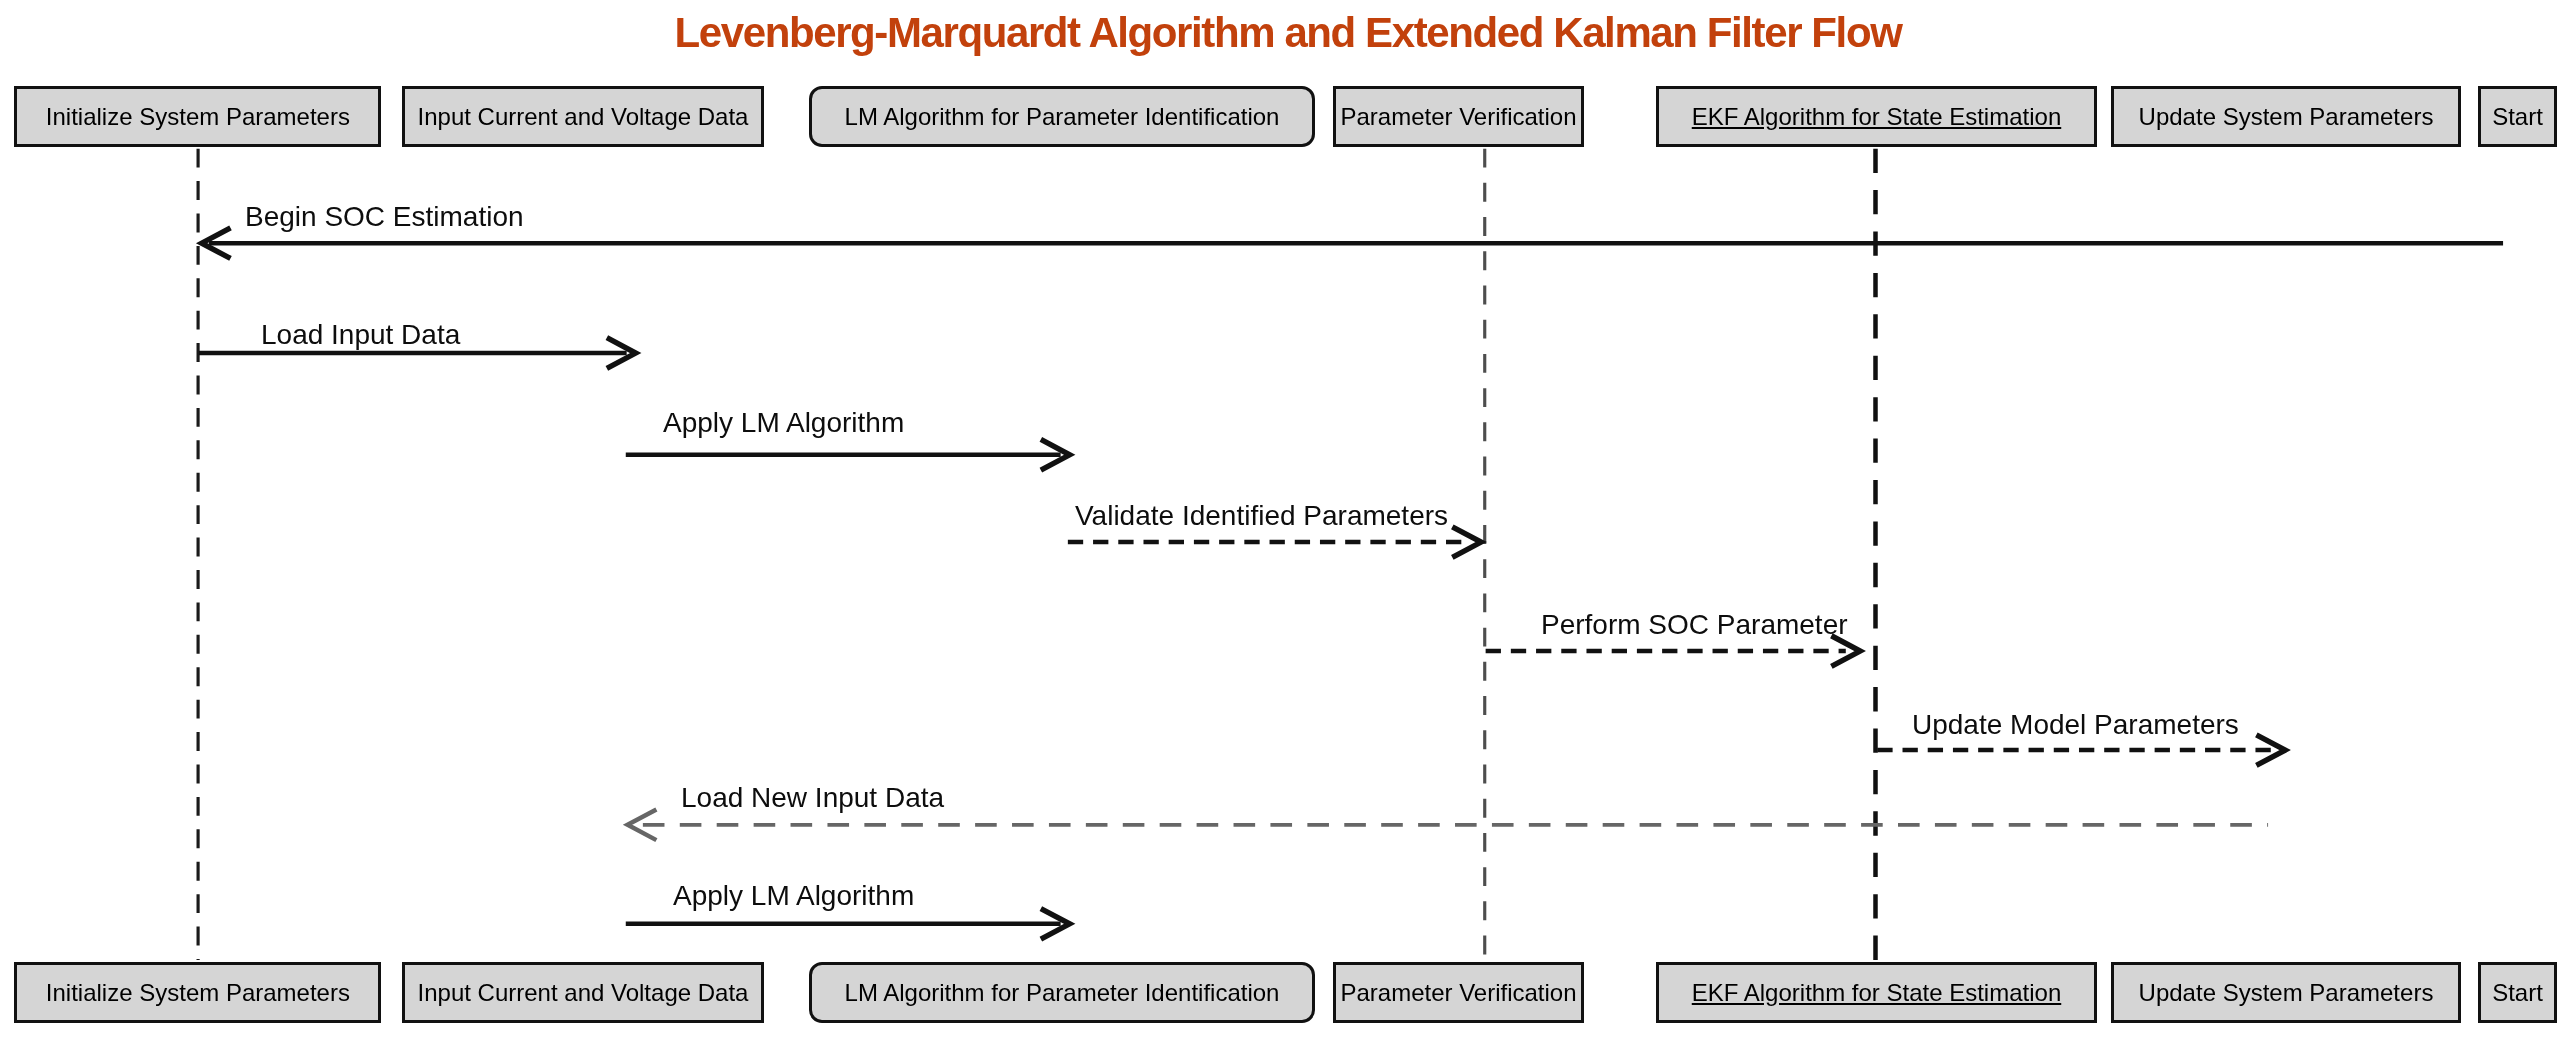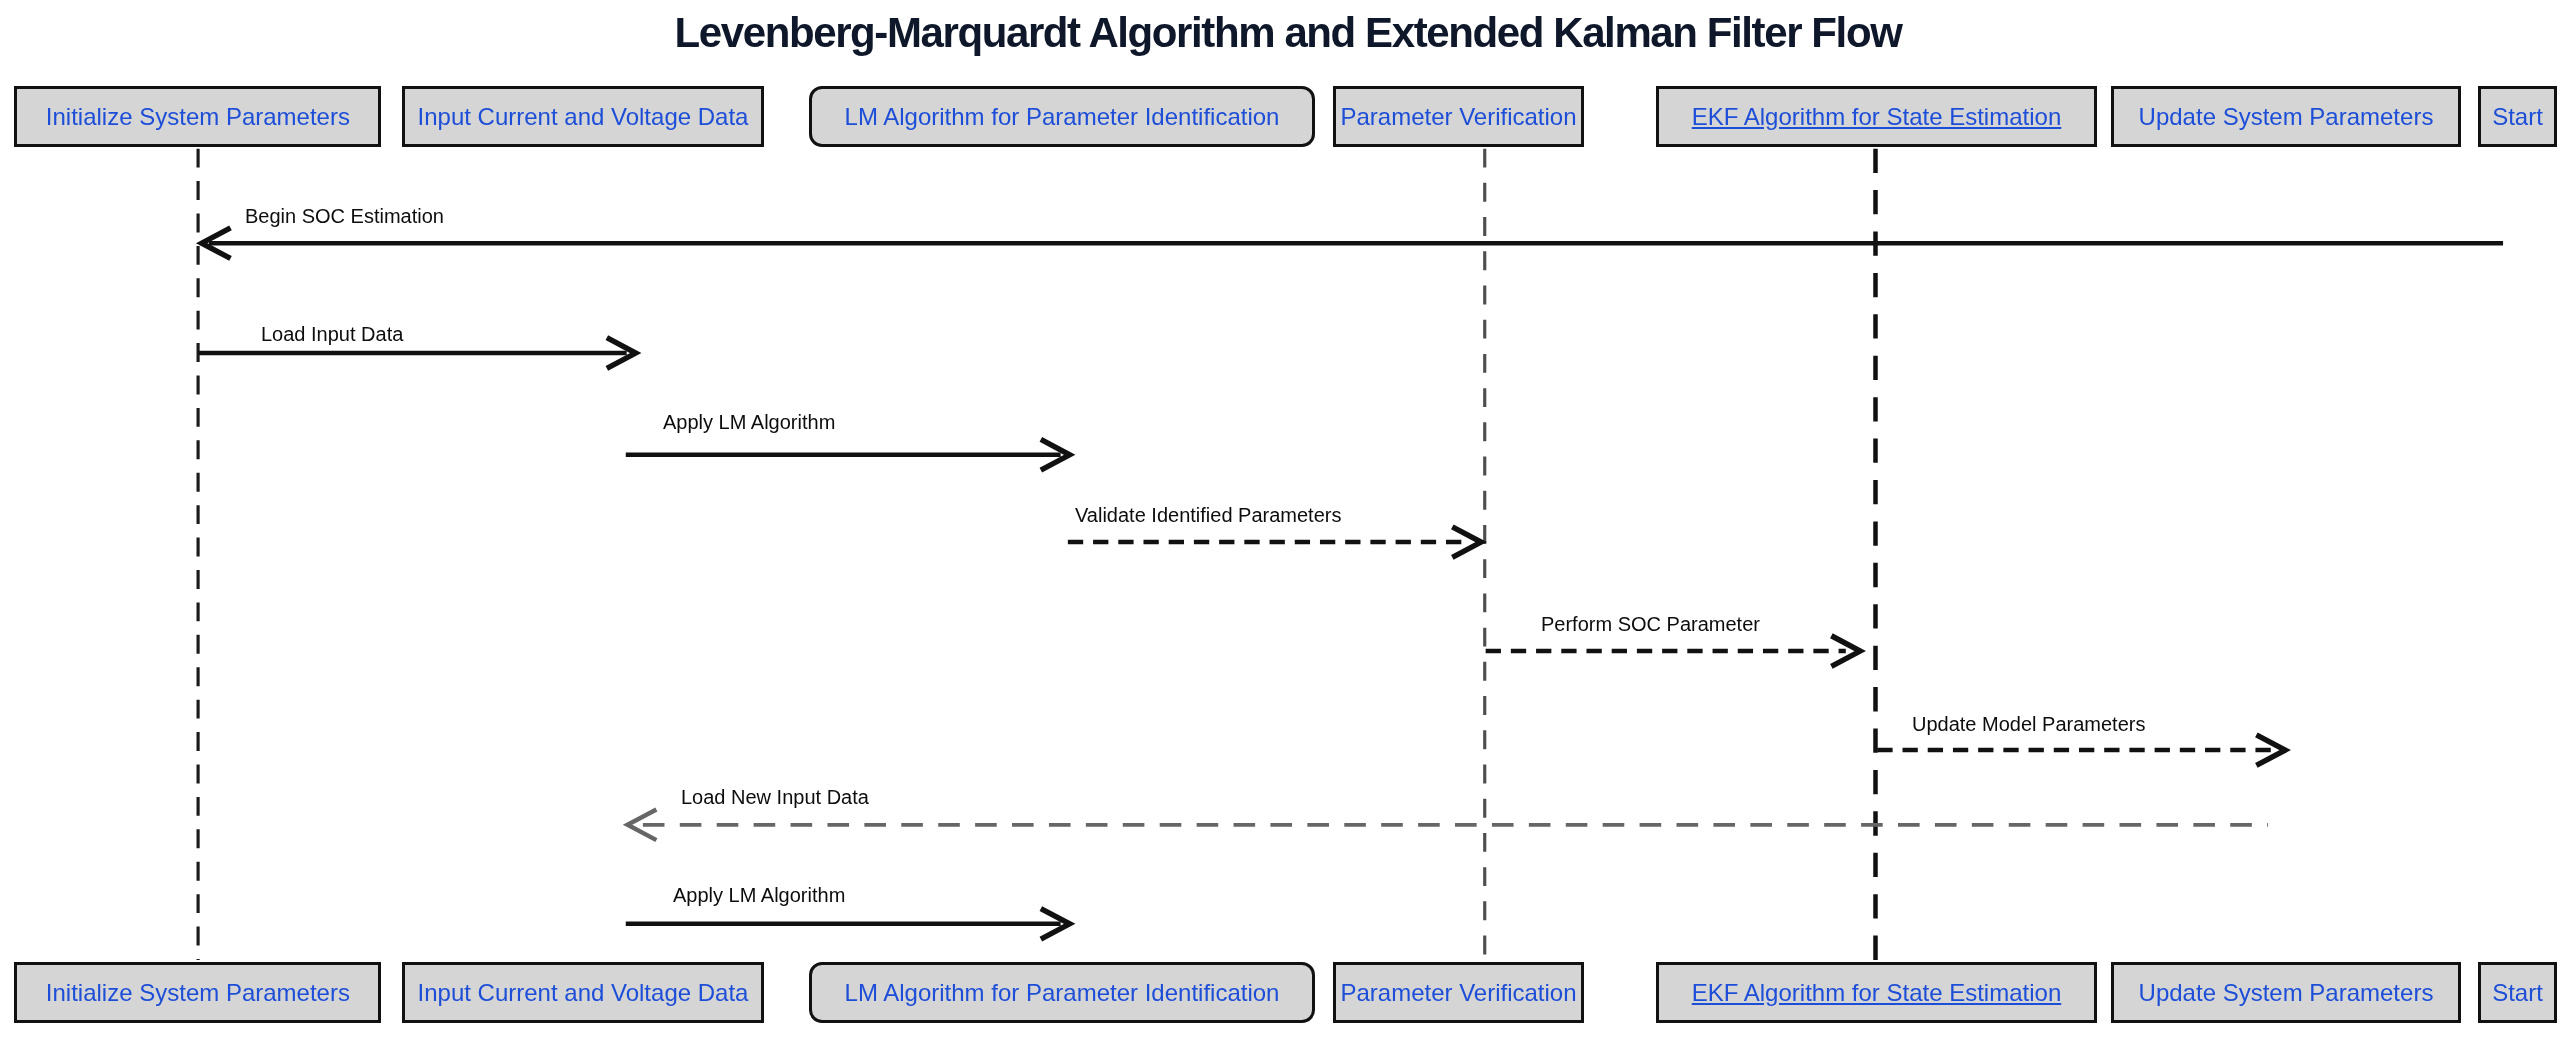--- a/index.html
+++ b/index.html
@@ -17,56 +17,56 @@
   }
   .title {
     position: absolute;
     left: 0;
     top: 9px;
     width: 2576px;
     text-align: center;
     font-size: 42px;
     font-weight: 700;
     letter-spacing: -1.4px;
-    color: #0f172a;
+    color: #c2410c;
     white-space: nowrap;
   }
   .svg-layer {
     position: absolute;
     left: 0;
     top: 0;
     width: 2576px;
     height: 1050px;
   }
   .pbox {
     position: absolute;
     box-sizing: border-box;
     height: 61px;
     background: #d5d5d5;
     border: 3.6px solid #111111;
     display: flex;
     align-items: center;
     justify-content: center;
     font-size: 24px;
-    color: #1d4ed8;
+    color: #000000;
     white-space: nowrap;
     text-align: center;
   }
   .row-top .pbox { top: 86px; }
   .row-bottom .pbox { top: 962px; }
   .b1 { left: 14.4px;   width: 367px; }
   .b2 { left: 402px;  width: 362px; }
   .b3 { left: 809px;  width: 506px; border-radius: 13px; }
   .b4 { left: 1333px; width: 251px; }
   .b5 { left: 1656px; width: 441px; text-decoration: underline; }
   .b6 { left: 2111px; width: 350px; }
   .b7 { left: 2478px; width: 79px;  }
   .msg {
     position: absolute;
-    font-size: 20px;
+    font-size: 28px;
     color: #0d0d0d;
     white-space: nowrap;
     line-height: 29px;
   }
 </style>
 </head>
 <body>
 
 <div class="canvas">
 

